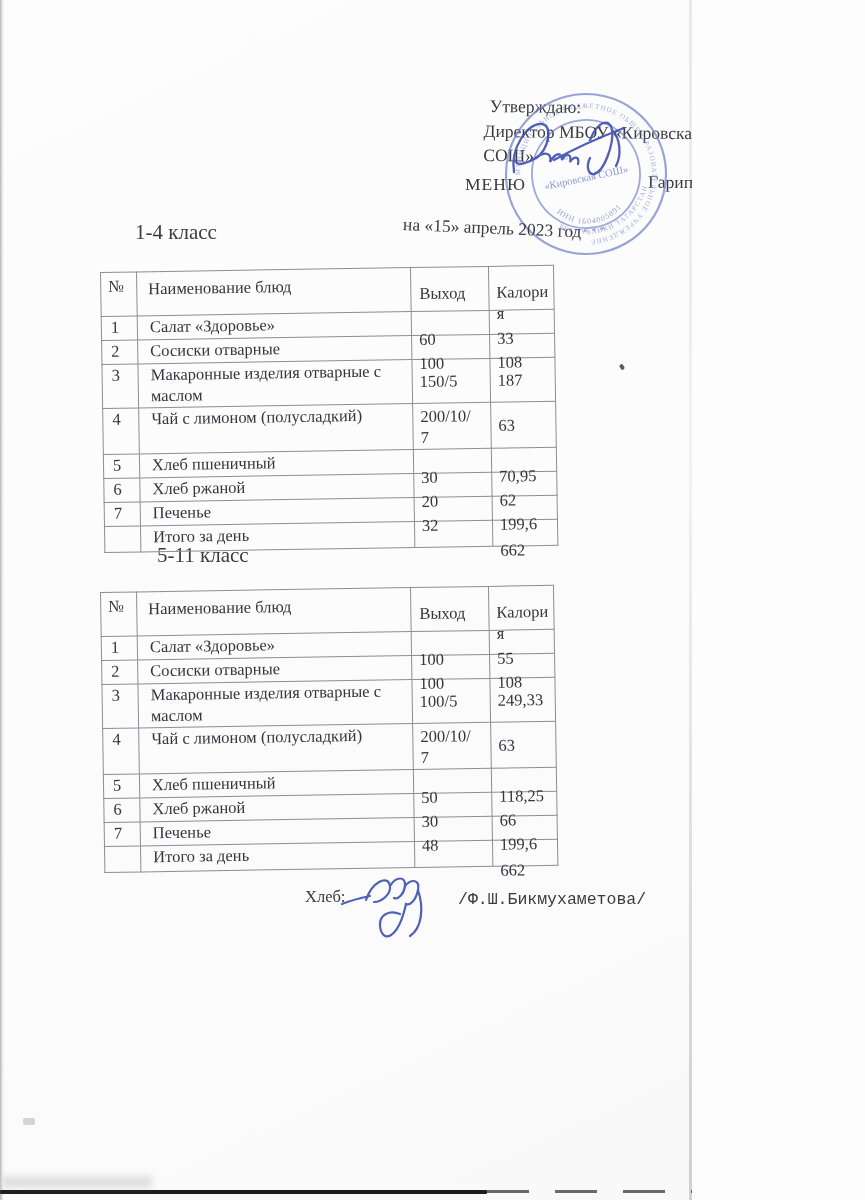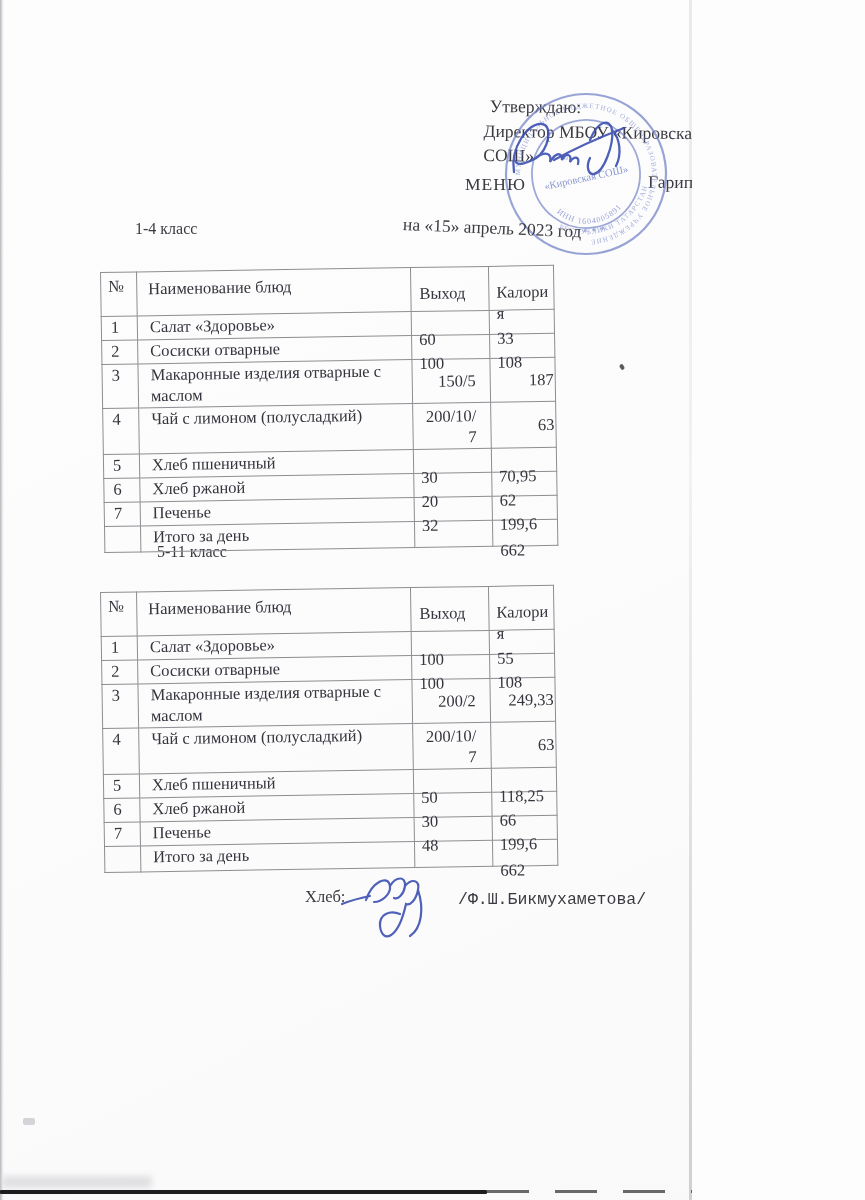--- a/index.html
+++ b/index.html
@@ -27,21 +27,21 @@
   .speck-c { position:absolute; left:23px; top:1118px; width:12px; height:7px; background:#d4d4d8;
     border-radius:2px; }
   
   .approval { position:absolute; left:484px; top:94px; width:266px;
     font-size:17.5px; line-height:24.5px; transform:rotate(.6deg); transform-origin:left top; }
   .approval .l1 { padding-left:6px; }
   .approval .l3 { text-align:right; padding-right:2px; }
   .menu-title { position:absolute; left:465px; top:174px; font-size:17.5px; letter-spacing:1px; }
   .menu-date { position:absolute; left:403px; top:214px; font-size:17.5px;
     transform:rotate(2.4deg); transform-origin:left center; }
-  .section-label { position:absolute; font-size:16px; }
+  .section-label { position:absolute; font-size:21px; }
   .sec1 { left:135px; top:220px; }
   .sec2 { left:125px; top:543px;margin-left:32px; }
   
   .stamp { position:absolute; left:497px; top:85px; width:178px; height:178px; opacity:.85; }
   .sig-director { position:absolute; left:502px; top:110px; width:152px; height:88px; }
   .sig-cook { position:absolute; left:336px; top:862px; width:126px; height:86px; }
   
   .menu-table { position:absolute; left:100px; width:453px; border-collapse:collapse; table-layout:fixed;
     font-size:16.5px; line-height:21px; color:#35353d;
     transform:rotate(-0.9deg); transform-origin:left top; }
@@ -53,21 +53,21 @@
   .th-name { vertical-align:top; padding:6px 0 0 11px; }
   .th-out  { vertical-align:top; padding:15px 0 0 8px; }
   .th-cal  { vertical-align:top; padding:15px 0 0 7px; }
   .cal-clip { width:54px; height:28px; overflow:visible; overflow-wrap:anywhere; }
   td.num { vertical-align:top; padding:0 0 0 9px; }
   td.nm  { vertical-align:top; padding:0 0 0 12px; }
   td.val { padding-left:7px; }
   td.val.low { vertical-align:bottom; }
   td.val.low span { position:relative; top:16px; display:inline-block; }
   td.val.mid { vertical-align:middle; }
-  td.val.mid span { display:block; width:56px; overflow-wrap:anywhere;text-align:right; }
+  td.val.mid span { display:block; width:56px; overflow-wrap:anywhere; }
   
   .cook-label { position:absolute; left:305px; top:887px; font-size:16.5px; }
   .cook-name  { position:absolute; left:458px; top:890px; font-size:16.5px;font-family:Liberation Mono, monospace; }
 </style>
 </head>
 <body>
 
 <div class="page">
 
   <div class="edge-left"></div>
@@ -225,21 +225,21 @@
     <tr style="height:22px">
       <td class="num">2</td>
       <td class="nm">Сосиски отварные</td>
       <td class="val low"><span>100</span></td>
       <td class="val low"><span>108</span></td>
     </tr>
     <tr style="height:44px">
       <td class="num">3</td>
       <td class="nm">Макаронные изделия отварные с маслом</td>
       <td class="val mid">
-            <span>200/2</span>
+            <span>100/5</span>
           </td>
       <td class="val mid">
             <span>249,33</span>
           </td>
     </tr>
     <tr style="height:46px">
       <td class="num">4</td>
       <td class="nm">Чай с лимоном (полусладкий)</td>
       <td class="val mid">
             <span>200/10/7</span>

